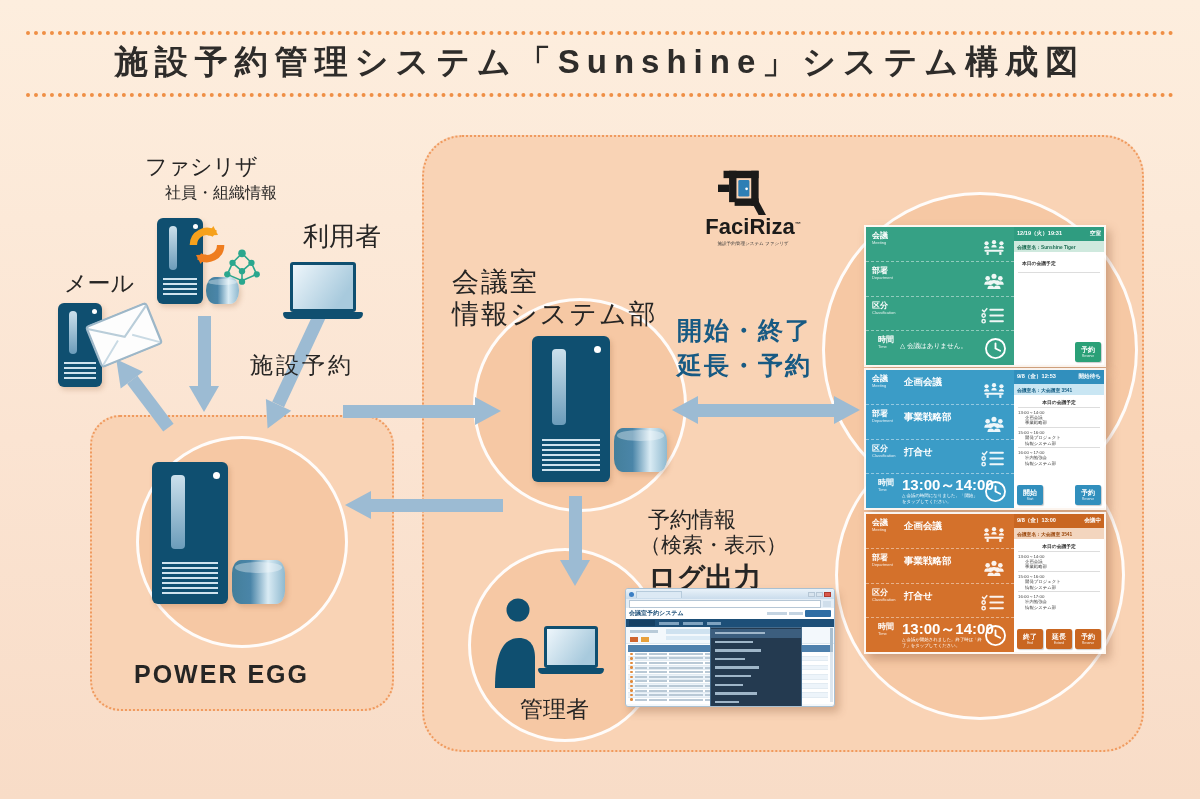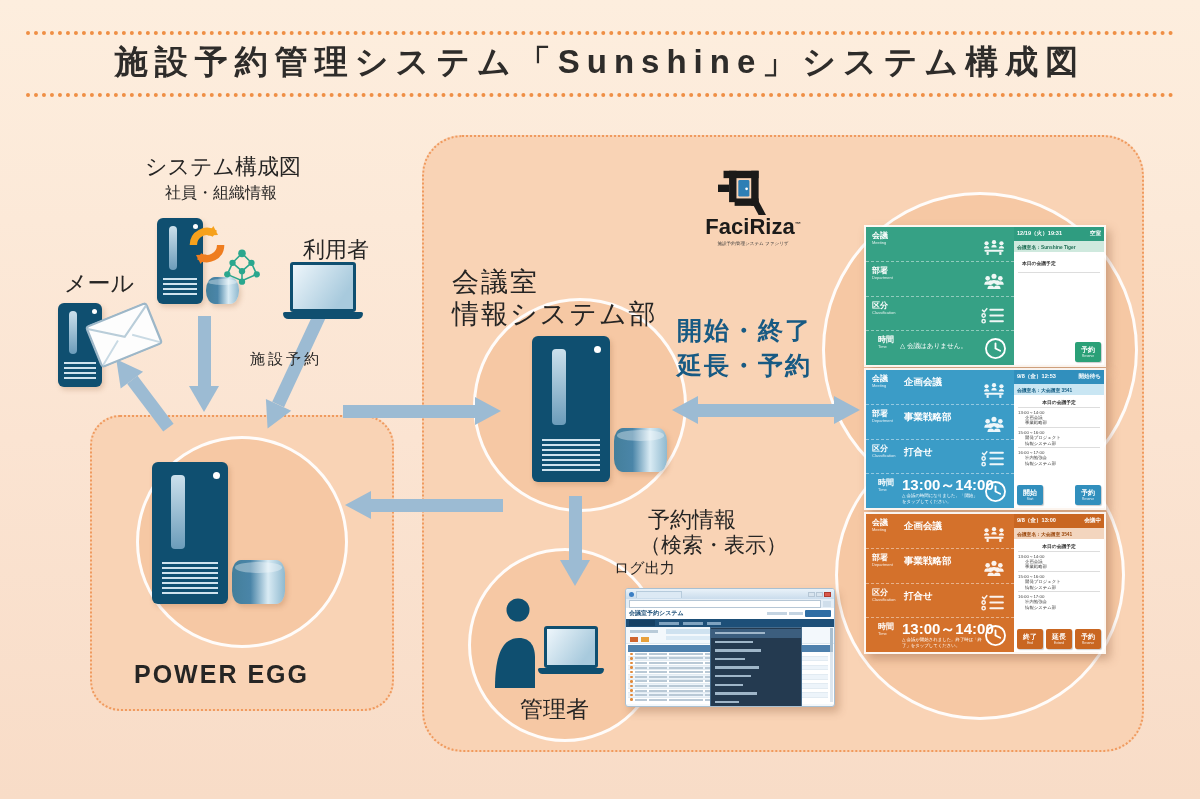--- a/index.html
+++ b/index.html
@@ -156,21 +156,21 @@
   <div class="arrow-h" style="left:672px;top:396px;width:188px;height:28px;">
       <div class="head-l"></div>
       <div class="shaft"></div>
       <div class="head-r"></div>
     </div>
   <div class="arrow-v" style="left:560px;top:496px;width:30px;height:90px;">
       <div class="shaft"></div>
       <div class="head-d"></div>
     </div>
 
-  <div class="lbl" style="left:145px;top:152px;font-size:22px;">システム構成図</div>
+  <div class="lbl" style="left:145px;top:152px;font-size:22px;">ファシリザ</div>
   <div class="lbl" style="left:165px;top:183px;font-size:16px;">社員・組織情報</div>
   <div class="server small" style="left:157px;top:218px;width:46px;height:86px;">
       <div class="srv-stripe"></div>
       <div class="srv-dot"></div>
       <div class="srv-vents"></div>
     </div>
   <div class="cylinder" style="left:206px;top:277px;width:33px;height:27px;">
       <div class="cyl-top"></div>
     </div>
   <svg class="abs" style="left:186px;top:224px;" width="42" height="42" viewBox="0 0 40 40">
@@ -199,28 +199,28 @@
       <div class="srv-stripe"></div>
       <div class="srv-dot"></div>
       <div class="srv-vents"></div>
     </div>
   <svg class="abs" style="left:90px;top:312px;transform:rotate(-22deg);" width="68" height="46" viewBox="0 0 70 48">
     <rect x="1.5" y="1.5" width="67" height="45" rx="3" fill="#fdfdfd" stroke="#9db7c8" stroke-width="2.4"></rect>
     <path d="M2 4l33 22L68 4" fill="none" stroke="#b9cdd9" stroke-width="2.2"></path>
     <path d="M3 45l24-18M67 45L43 27" fill="none" stroke="#c9dae4" stroke-width="2"></path>
   </svg>
 
-  <div class="lbl" style="left:303px;top:235px;font-size:22px;">利用者</div>
+  <div class="lbl" style="left:303px;top:219px;font-size:26px;">利用者</div>
   <div class="laptop" style="left:283px;top:262px;width:80px;height:57px;">
     <div class="lap-screen">
         <div class="lap-inner"></div>
       </div>
       <div class="lap-base"></div>
   </div>
-  <div class="lbl" style="left:250px;top:350px;font-size:15px;letter-spacing:3px;">施設予約</div>
+  <div class="lbl" style="left:250px;top:350px;font-size:23px;letter-spacing:3px;">施設予約</div>
 
   <div class="server" style="left:152px;top:462px;width:76px;height:142px;">
       <div class="srv-stripe"></div>
       <div class="srv-dot"></div>
       <div class="srv-vents"></div>
     </div>
   <div class="cylinder" style="left:232px;top:560px;width:53px;height:44px;">
       <div class="cyl-top"></div>
     </div>
   <div class="lbl" style="left:134px;top:660px;font-size:25px;font-weight:bold;letter-spacing:2px;">POWER EGG</div>
@@ -250,21 +250,21 @@
     <circle cx="33" cy="22.5" r="1.5" fill="#fff"></circle>
   </svg>
   <div class="logo-text" style="left:704px;top:214px;width:98px;font-size:22px;"><span>FaciRiza</span><sup style="font-size:6px;">™</sup></div>
   <div class="logo-text" style="left:700px;top:241px;width:106px;font-size:4.6px;font-weight:normal;color:#3a3a3a;">施設予約管理システム ファシリザ</div>
 
   <div class="lbl navy" style="left:677px;top:314px;font-size:25px;letter-spacing:2px;">開始・終了</div>
   <div class="lbl navy" style="left:677px;top:349px;font-size:25px;letter-spacing:2px;">延長・予約</div>
 
   <div class="lbl" style="left:648px;top:505px;font-size:22px;">予約情報</div>
   <div class="lbl" style="left:640px;top:531px;font-size:21px;">（検索・表示）</div>
-  <div class="lbl" style="left:614px;top:559px;font-size:15px;">ログ出力</div>
+  <div class="lbl" style="left:648px;top:559px;font-size:28px;font-weight:bold;">ログ出力</div>
 
   <svg class="abs" style="left:490px;top:598px;" width="50" height="90" viewBox="0 0 50 90">
     <circle cx="28" cy="12" r="11.5" fill="#0f4f70"></circle>
     <path d="M5 90c0-32 7-50 24-50 12 0 16 9 16 20v30z" fill="#0f4f70"></path>
   </svg>
   <div class="laptop" style="left:538px;top:626px;width:66px;height:48px;">
     <div class="lap-screen">
         <div class="lap-inner"></div>
       </div>
       <div class="lap-base"></div>

